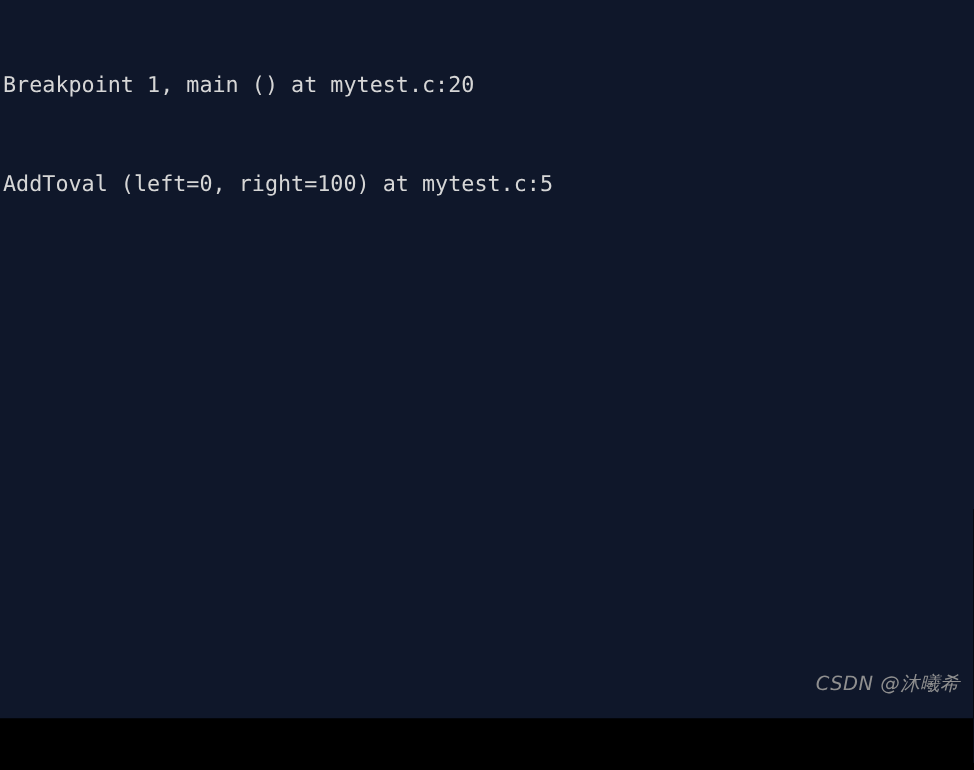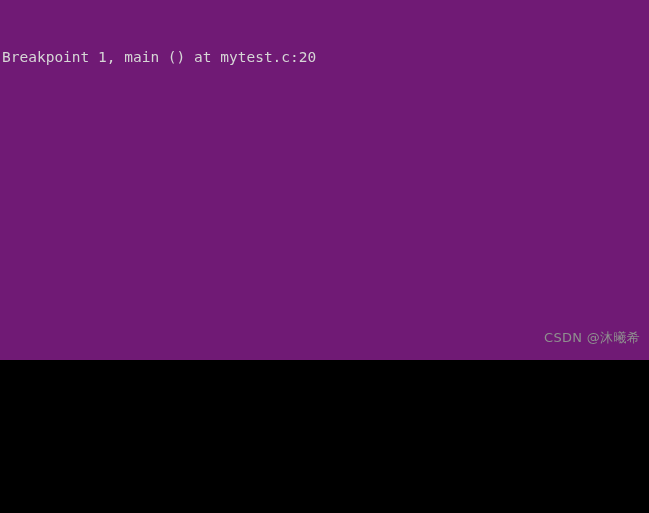--- a/index.html
+++ b/index.html
@@ -3,22 +3,22 @@
 <meta charset="utf-8">
 <style>
   html, body {
     margin: 0;
     padding: 0;
     background: #000000;
   }
   #terminal {
     position: relative;
     width: 649px;
-    height: 360px;
-    background: #701a75;
+    height: 479px;
+    background: #0f172a;
     overflow: hidden;
     font-family: "DejaVu Sans Mono", "Liberation Mono", monospace;
     font-size: 14.5px;
     line-height: 22.3px;
     color: #d6d6d6;
     -webkit-font-smoothing: none;
   }
   #console {
     position: absolute;
     left: 2px;
@@ -33,29 +33,31 @@
   }
   #watermark {
     position: absolute;
     right: 9px;
     bottom: 11px;
     font-family: "DejaVu Sans", "Liberation Sans", sans-serif;
     font-size: 13px;
     color: #8f8f8f;
     letter-spacing: 0.3px;
     white-space: pre;
+    font-style: italic;
   }
 </style>
 </head>
 <body>
 
 <div id="terminal">
 
   <div id="console">
     <div class="line">Breakpoint 1, main () at mytest.c:20</div>
+    <div class="line">AddToval (left=0, right=100) at mytest.c:5</div>
     
     
     
     
     
     
     
     
     
     

